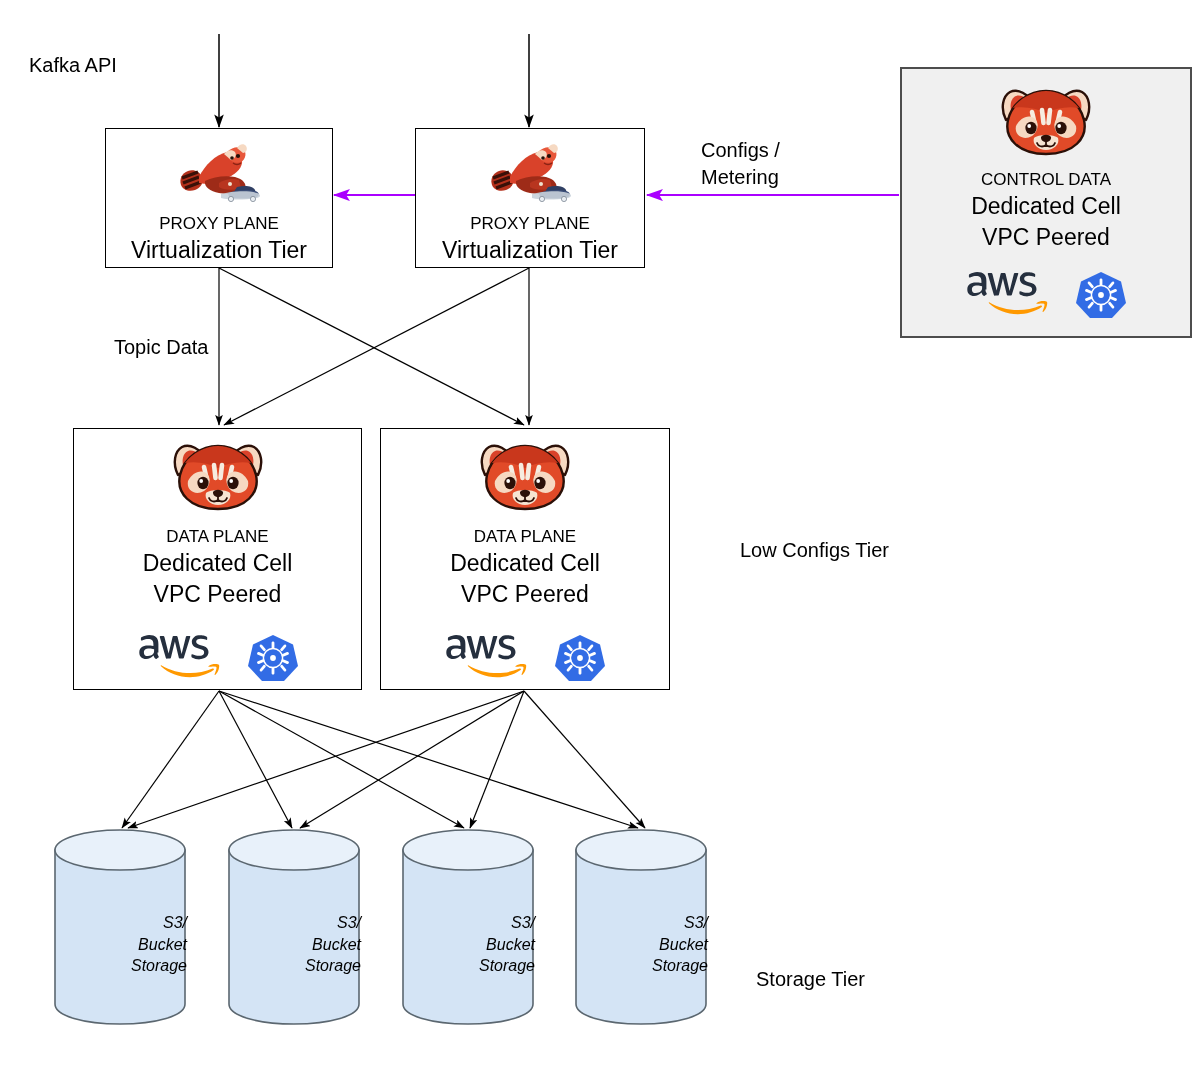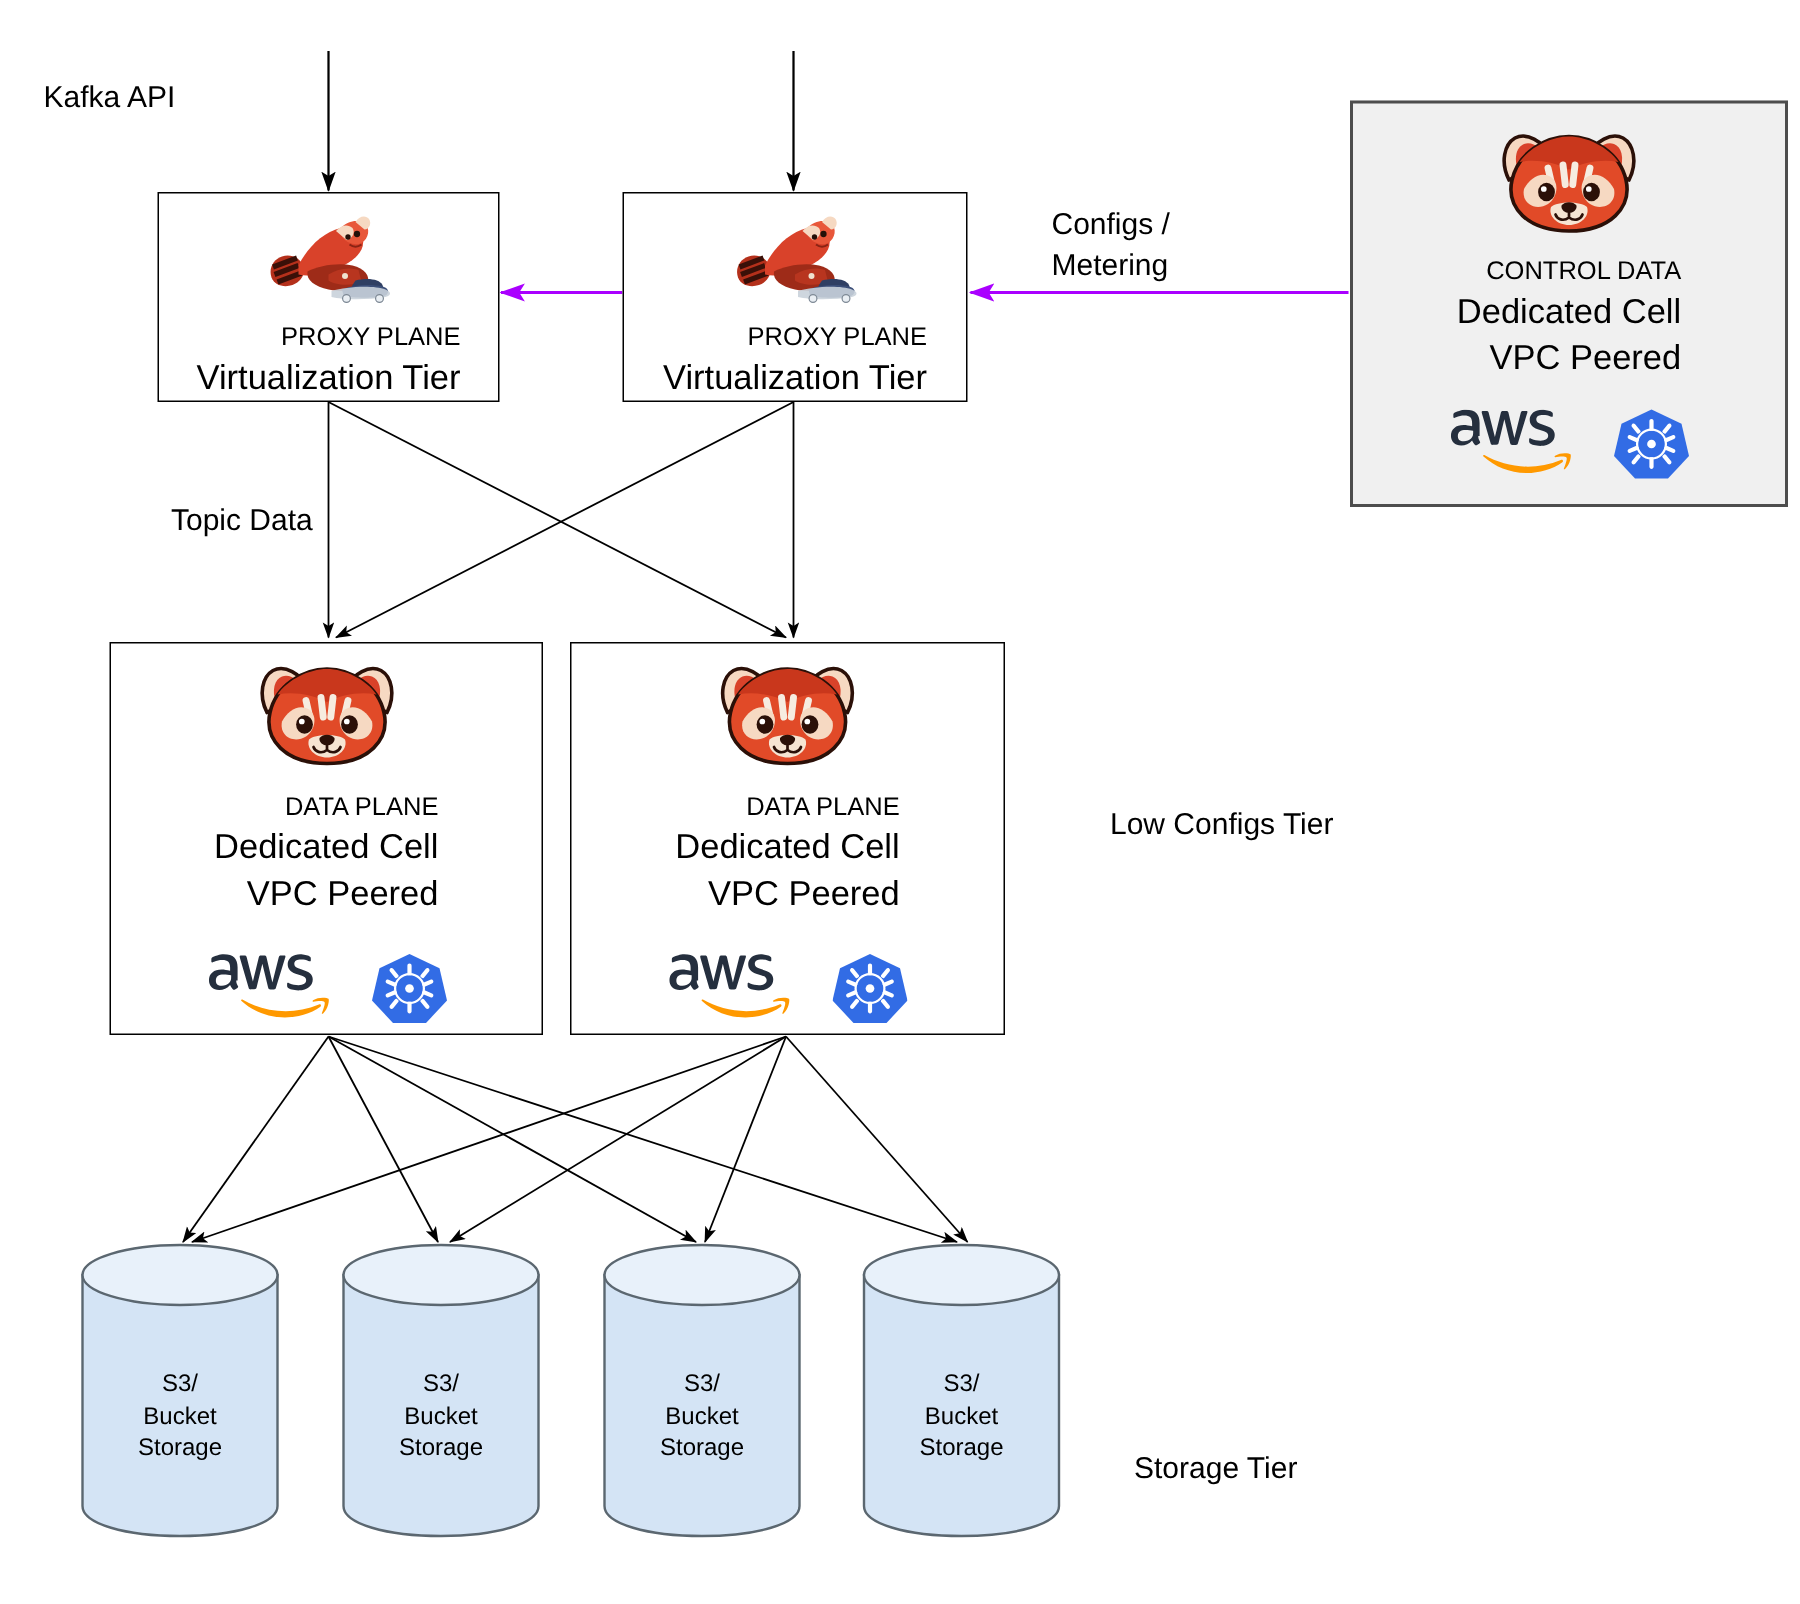--- a/index.html
+++ b/index.html
@@ -5,30 +5,30 @@
   html,body{margin:0;padding:0;background:#ffffff;}
   body{width:1200px;height:1069px;font-family:"Liberation Sans",sans-serif;color:#000;}
   #stage{position:relative;width:1200px;height:1069px;overflow:hidden;background:#fff;}
   svg.layer{position:absolute;left:0;top:0;width:1200px;height:1069px;pointer-events:none;}
 
   .node{position:absolute;box-sizing:border-box;}
   .plain-box{background:#ffffff;border:1.6px solid #000;}
   .gray-box{background:#f0f0f0;border:2px solid #4d4d4d;}
 
   .box-inner{width:100%;height:100%;display:flex;flex-direction:column;align-items:center;}
-  .title-block{text-align:right;line-height:1.32;}
+  .title-block{text-align:center;line-height:1.32;}
   .t-caps{font-size:17px;}
   .t-sub{font-size:23px;}
 
   .free-label{position:absolute;font-size:20px;line-height:1.35;white-space:pre-line;}
 
   .logo-row{display:flex;align-items:center;justify-content:center;gap:26px;}
 
   .cyl{position:absolute;}
-  .cyl-text{position:absolute;left:0;width:100%;text-align:center;font-size:16px;line-height:1.35;}
+  .cyl-text{position:absolute;left:0;width:100%;text-align:right;font-size:16px;line-height:1.35;font-style:italic;}
 </style>
 </head>
 <body>
 
 <div id="stage">
 
   <svg class="layer" viewBox="0 0 1200 1069">
     <defs>
       <marker id="ah-black" markerWidth="10" markerHeight="10" refX="8.4" refY="3.2" orient="auto" markerUnits="strokeWidth">
         <path d="M0,0 L9,3.2 L0,6.4 L2,3.2 z" fill="#000"></path>

